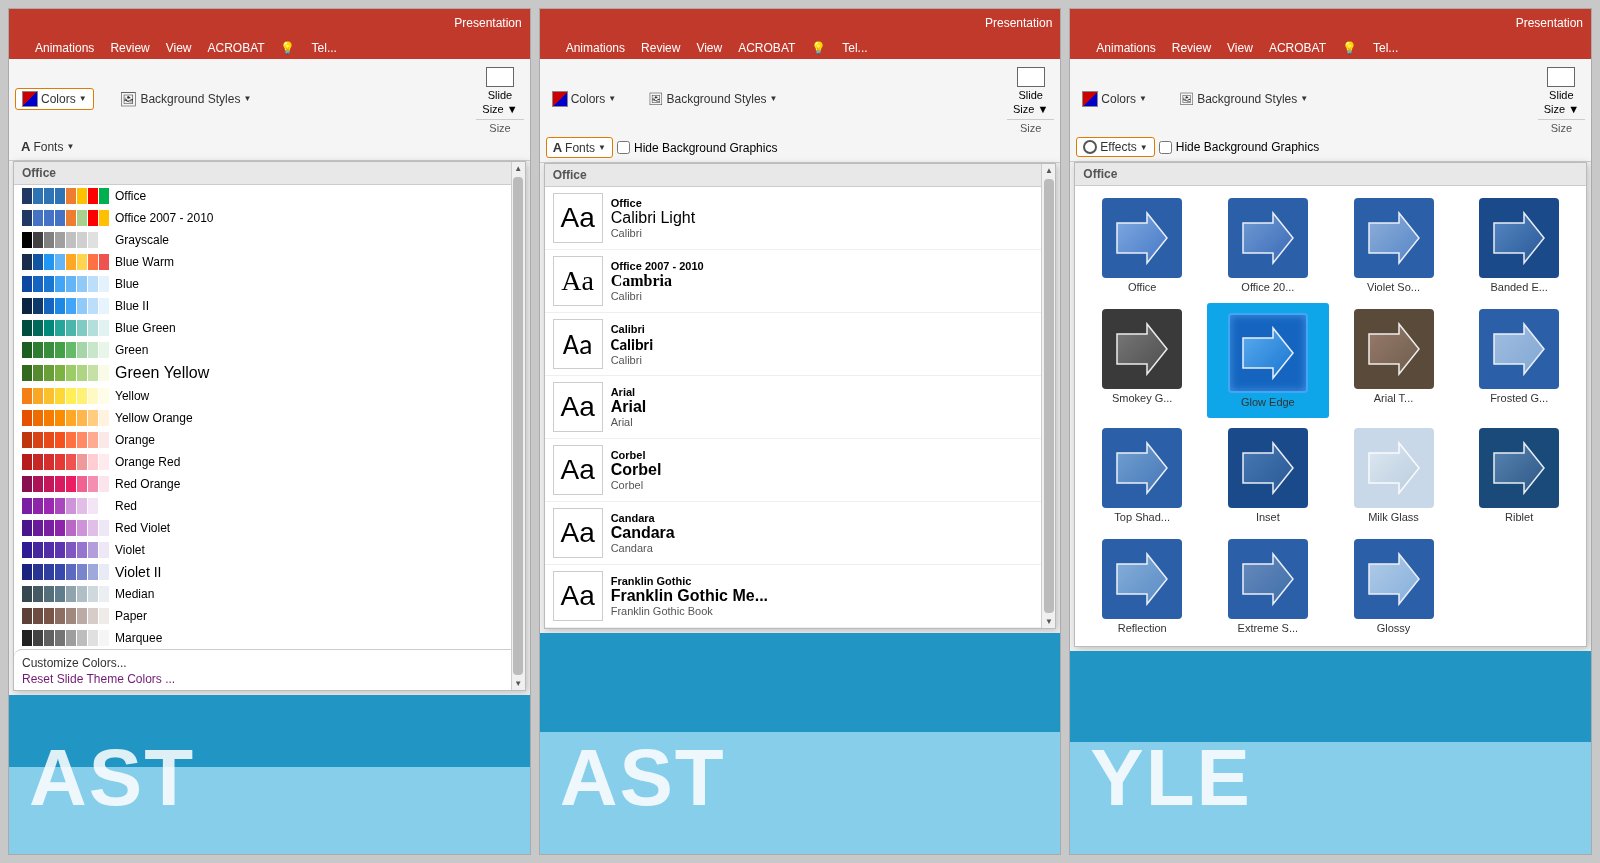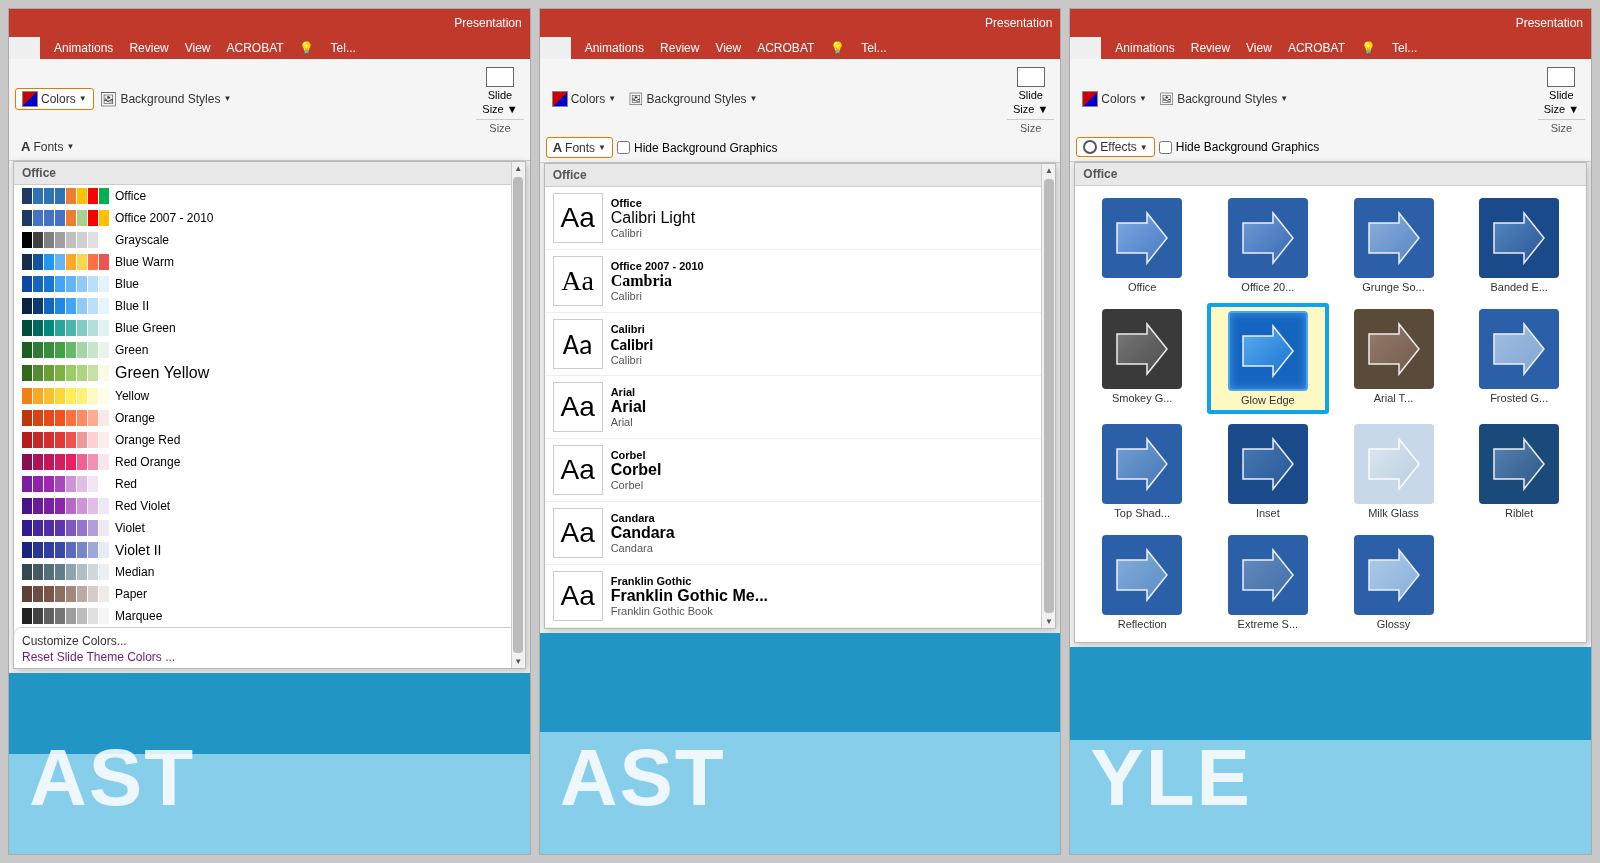--- a/index.html
+++ b/index.html
@@ -27,40 +27,39 @@
       color: white;
       font-size: 12px;
       padding: 7px 8px;
       text-align: right;
     }
     
     .menu-bar {
       background: #c0392b;
       display: flex;
       align-items: center;
-      padding: 2px 8px;
+      padding: 2px 20px;
       gap: 4px;
-      margin-left: 31px;
     }
     .menu-bar span {
       color: white;
       font-size: 12px;
       padding: 2px 6px;
       cursor: pointer;
     }
     
     .ribbon {
       background: #f5f5f5;
       border-bottom: 1px solid #ccc;
       padding: 4px 6px;
     }
     .ribbon-row1 {
       display: flex;
       align-items: center;
-      gap: 0;
+      gap: 20px;
       margin-bottom: 3px;
     }
     .ribbon-row2 {
       display: flex;
       align-items: center;
       gap: 4px;
     }
     .ribbon-btn {
       display: flex;
       align-items: center;
@@ -222,22 +221,22 @@
       background: #2196c4;
     }
     .slide-bottom {
       position: absolute;
       bottom: 0; left: 0; right: 0;
       height: 55%;
       background: #87CEEB;
     }
     
     .effect-item.glow-selected {
-      border: 4px solid #0ea5e9;
-      background: #fef9c3;
+      border: 6px solid #0ea5e9;
+      background: #0ea5e9;
     }
     .hide-bg-check {
       display: flex;
       align-items: center;
       gap: 4px;
       font-size: 12px;
     }
     .slide-size-btn {
       display: flex;
       flex-direction: column;
@@ -434,20 +433,33 @@
             <div class="color-box" style="background: rgb(253, 216, 53);"></div>
             <div class="color-box" style="background: rgb(255, 238, 88);"></div>
             <div class="color-box" style="background: rgb(255, 241, 118);"></div>
             <div class="color-box" style="background: rgb(255, 249, 196);"></div>
             <div class="color-box" style="background: rgb(255, 253, 231);"></div>
           </div>
           <span style="font-size: 12px;">Yellow</span>
         </div>
         <div class="color-item">
           <div class="color-strip">
+            <div class="color-box" style="background: rgb(230, 81, 0);"></div>
+            <div class="color-box" style="background: rgb(239, 108, 0);"></div>
+            <div class="color-box" style="background: rgb(245, 124, 0);"></div>
+            <div class="color-box" style="background: rgb(251, 140, 0);"></div>
+            <div class="color-box" style="background: rgb(255, 167, 38);"></div>
+            <div class="color-box" style="background: rgb(255, 183, 77);"></div>
+            <div class="color-box" style="background: rgb(255, 204, 128);"></div>
+            <div class="color-box" style="background: rgb(255, 243, 224);"></div>
+          </div>
+          <span style="font-size: 12px;">Yellow Orange</span>
+        </div>
+        <div class="color-item">
+          <div class="color-strip">
             <div class="color-box" style="background: rgb(191, 54, 12);"></div>
             <div class="color-box" style="background: rgb(216, 67, 21);"></div>
             <div class="color-box" style="background: rgb(230, 74, 25);"></div>
             <div class="color-box" style="background: rgb(244, 81, 30);"></div>
             <div class="color-box" style="background: rgb(255, 112, 67);"></div>
             <div class="color-box" style="background: rgb(255, 138, 101);"></div>
             <div class="color-box" style="background: rgb(255, 171, 145);"></div>
             <div class="color-box" style="background: rgb(251, 233, 231);"></div>
           </div>
           <span style="font-size: 12px;">Orange</span>
@@ -786,21 +798,21 @@
             <svg width="60" height="60" viewBox="0 0 60 60">
     <defs>
       <linearGradient id="ag2" x1="0%" y1="0%" x2="100%" y2="100%">
         <stop offset="0%" style="stop-color:#9ab8e0"></stop>
         <stop offset="100%" style="stop-color:#5a8bc8"></stop>
       </linearGradient>
     </defs>
     <polygon points="5,15 35,15 35,5 55,30 35,55 35,45 5,45" fill="url(#ag2)" stroke="white" stroke-width="1.5" opacity="0.9"></polygon>
   </svg>
           </div>
-          <span class="effect-label">Grunge So...</span>
+          <span class="effect-label">Violet So...</span>
         </div>
         <div class="effect-item">
           <div class="effect-thumb" style="background: rgb(26, 74, 138);">
             <svg width="60" height="60" viewBox="0 0 60 60">
     <defs>
       <linearGradient id="ag3" x1="0%" y1="0%" x2="100%" y2="100%">
         <stop offset="0%" style="stop-color:#6090c8"></stop>
         <stop offset="100%" style="stop-color:#2a5a98"></stop>
       </linearGradient>
     </defs>

